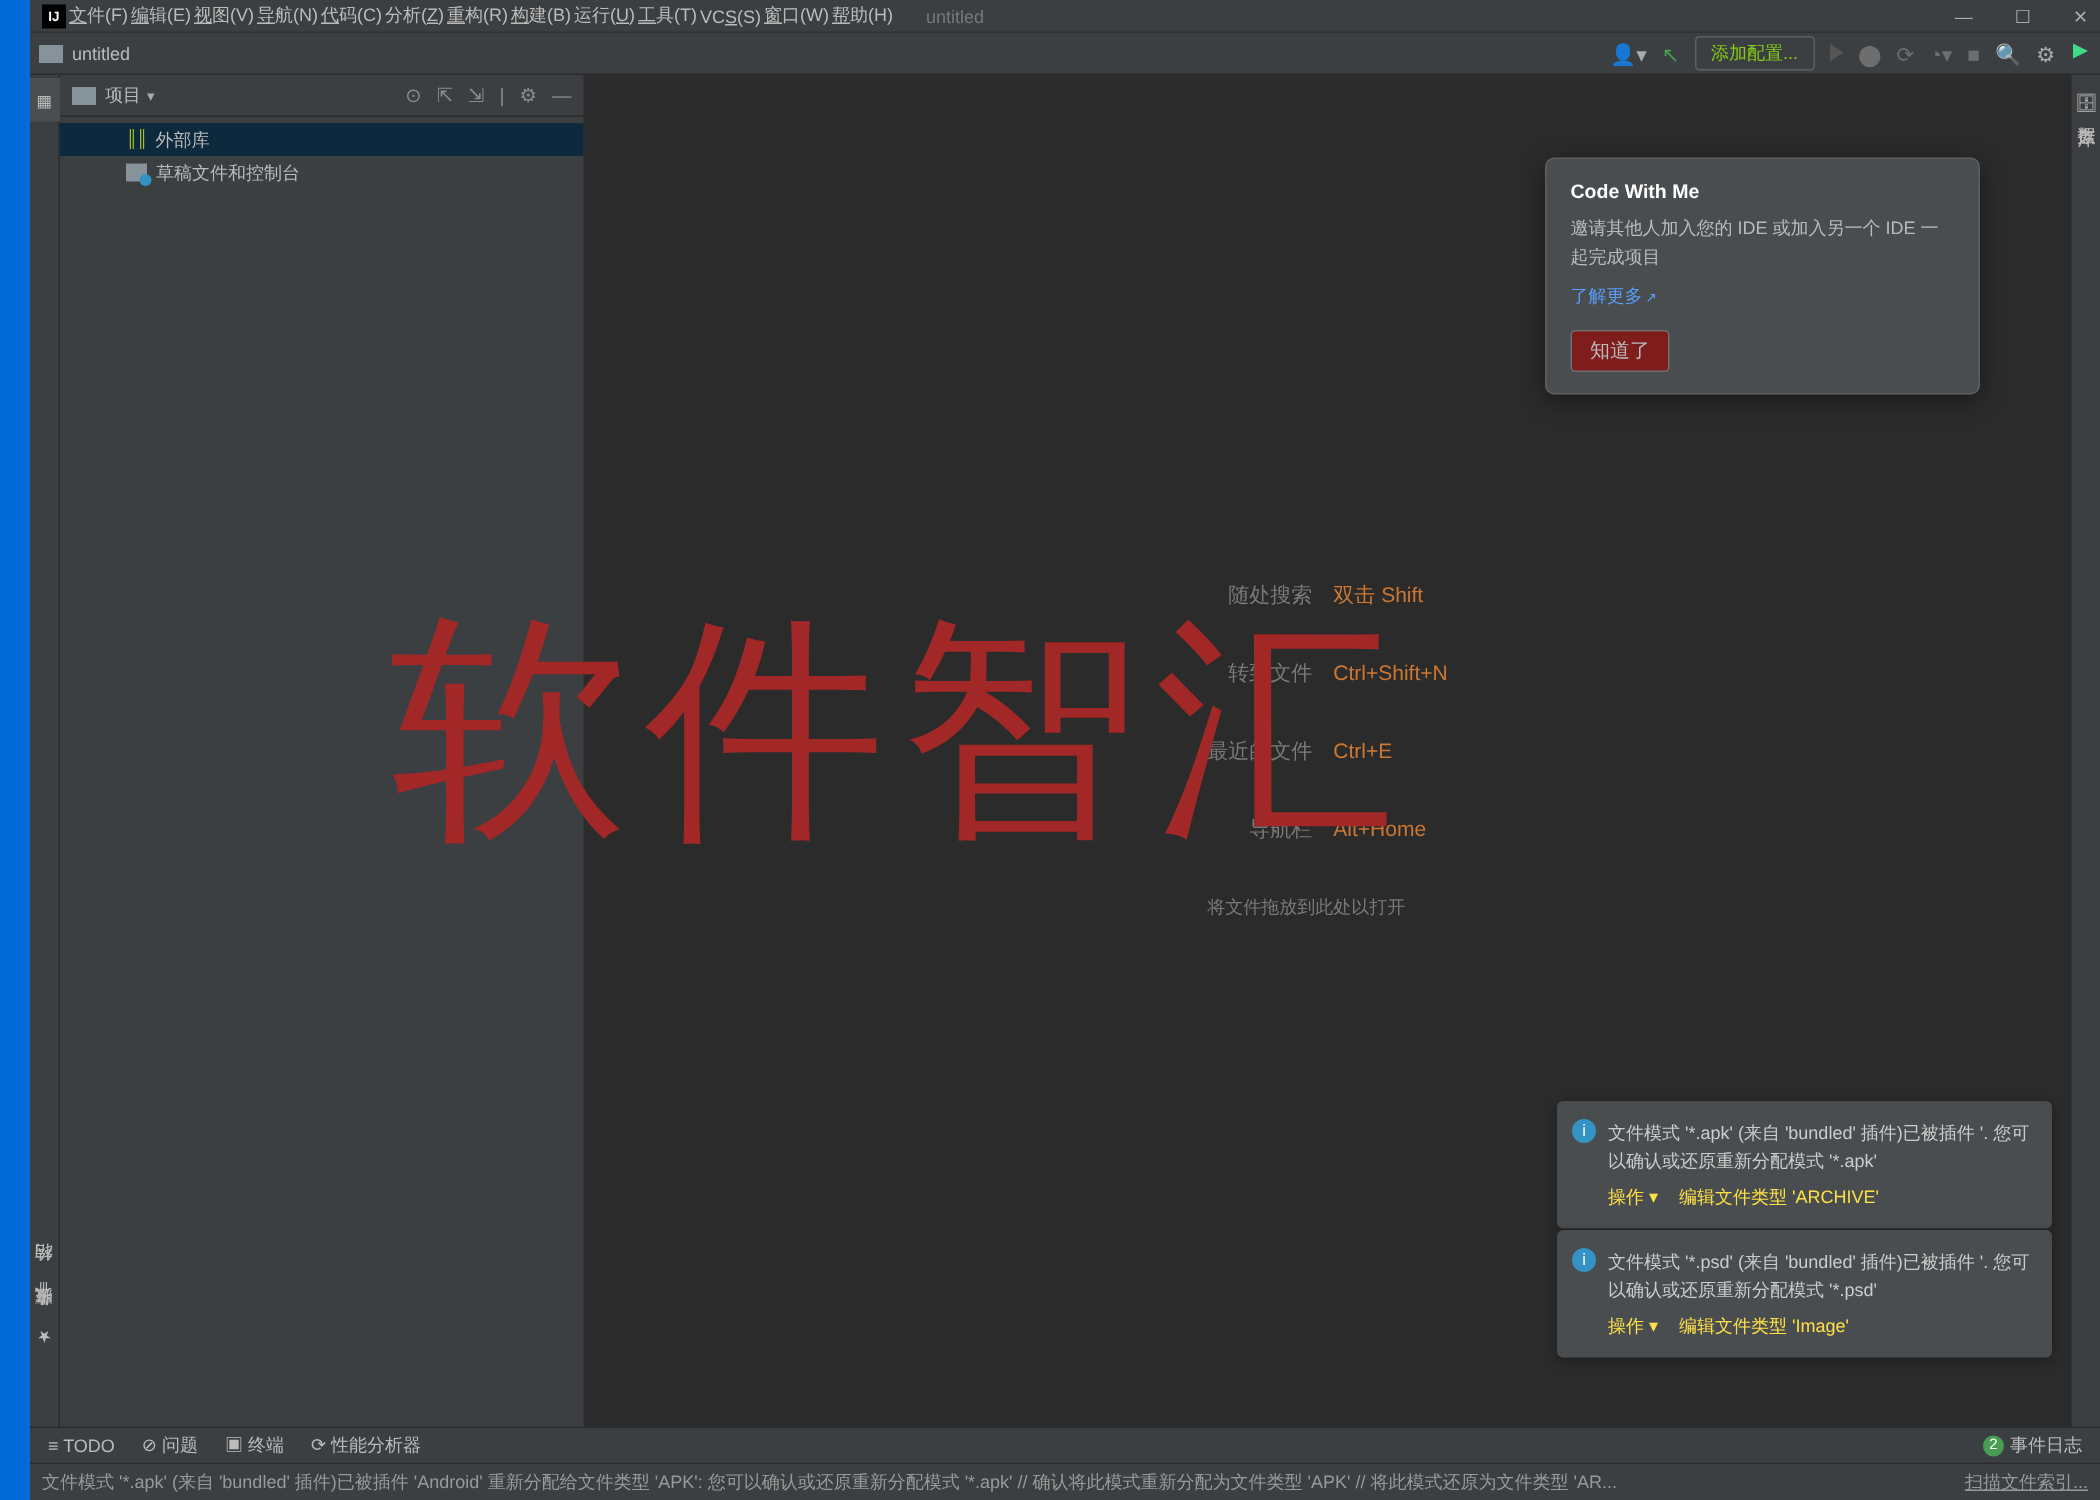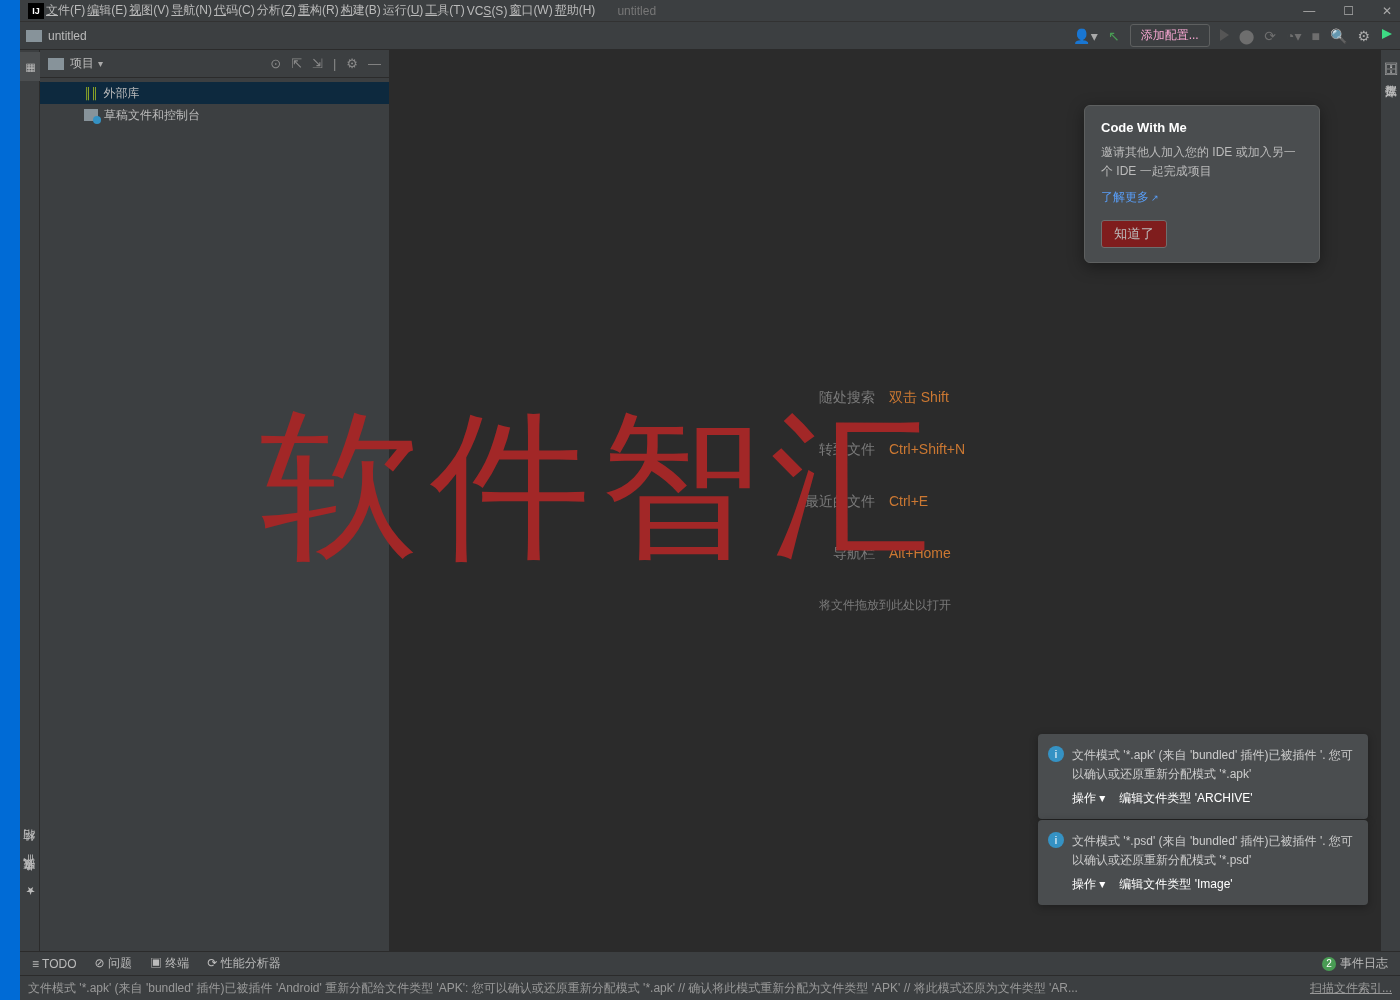--- a/index.html
+++ b/index.html
@@ -9,21 +9,21 @@
 .menubar .logo { width:16px; height:16px; background:#000; color:#fff; font-weight:bold; font-size:9px; display:flex; align-items:center; justify-content:center; }
 .menubar .menu { color:#bbb; cursor:pointer; }
 .menubar .menu .ul { text-decoration:underline; }
 .menubar .title { color:#777; margin-left:20px; }
 .menubar .winctl { margin-left:auto; display:flex; gap:28px; color:#aaa; }
 .navbar { height:28px; background:#3c3f41; border-bottom:1px solid #2b2b2b; display:flex; align-items:center; padding:0 6px; }
 .navbar .folder { width:16px; height:12px; background:#87939a; margin-right:6px; }
 .navbar .crumb { color:#bbb; }
 .navbar .right { margin-left:auto; display:flex; align-items:center; gap:10px; }
 .navbar .iconbtn { color:#aaa; cursor:pointer; font-size:14px; }
-.navbar .config { background:#3c3f41; border:1px solid #5e6060; border-radius:3px; padding:2px 10px; color:#f9a8d4; }
+.navbar .config { background:#3c3f41; border:1px solid #5e6060; border-radius:3px; padding:2px 10px; color:#84cc16; }
 .navbar .grey { color:#6e6e6e; }
 .body { flex:1; display:flex; position:relative; overflow:hidden; }
 .gutter-left { width:20px; background:#3c3f41; border-right:1px solid #2b2b2b; display:flex; flex-direction:column; align-items:center; padding-top:2px; }
 .gutter-left .vtab { writing-mode:vertical-rl; transform:rotate(180deg); padding:6px 2px; color:#bbb; margin-bottom:4px; display:flex; align-items:center; gap:4px; }
 .gutter-left .vtab.active { background:#4b4e50; }
 .gutter-left .icon { font-size:11px; }
 .gutter-right { width:20px; background:#3c3f41; border-left:1px solid #2b2b2b; display:flex; flex-direction:column; align-items:center; padding-top:4px; }
 .gutter-right .vtab { writing-mode:vertical-rl; padding:6px 2px; color:#bbb; }
 .sidebar { width:350px; background:#3c3f41; border-right:1px solid #2b2b2b; display:flex; flex-direction:column; }
 .sidebar .head { height:28px; display:flex; align-items:center; padding:0 8px; border-bottom:1px solid #2b2b2b; }
@@ -34,34 +34,34 @@
 .sidebar .tree { padding:4px 0; }
 .sidebar .tree .row { height:22px; display:flex; align-items:center; padding-left:30px; gap:6px; }
 .libicon { color:#a8c023; font-size:11px; letter-spacing:-1px; }
 .scratch { width:14px; height:12px; background:#87939a; position:relative; }
 .scratch::after { content:""; position:absolute; right:-3px; bottom:-3px; width:8px; height:8px; border-radius:50%; background:#3592c4; }
 .editor { flex:1; background:#2b2b2b; position:relative; }
 .hints { position:absolute; left:50%; top:50%; transform:translate(-50%,-50%); display:flex; flex-direction:column; gap:34px; }
 .hints .line { display:flex; gap:14px; font-size:14px; }
 .hints .lbl { color:#7a7a7a; min-width:70px; text-align:right; }
 .hints .key { color:#cc7832; }
-.hints .single { color:#7a7a7a; text-align:center; }
-.popup { position:absolute; right:80px; top:55px; width:236px; background:#4a4d4f; border:1px solid #5e6060; border-radius:6px; padding:14px 16px; box-shadow:0 4px 16px rgba(0,0,0,0.4); }
+.hints .single { color:#7a7a7a; }
+.popup { position:absolute; right:80px; top:55px; width:290px; background:#4a4d4f; border:1px solid #5e6060; border-radius:6px; padding:14px 16px; box-shadow:0 4px 16px rgba(0,0,0,0.4); }
 .popup .title { color:#fff; font-weight:600; font-size:13px; margin-bottom:8px; }
 .popup .desc { color:#bbb; font-size:12px; line-height:1.6; margin-bottom:8px; }
 .popup .link { color:#589df6; font-size:12px; cursor:pointer;margin-top:40px; }
 .popup .link .ext { font-size:9px; margin-left:2px; }
 .popup .btn { margin-top:14px; padding:4px 12px; background:#7f1d1d; border:1px solid #6e6e6e; color:#bbb; border-radius:3px; cursor:pointer; }
 .notif { position:absolute; right:32px; width:330px; padding:12px; background:#4a4d4f; border-radius:4px; box-shadow:0 2px 8px rgba(0,0,0,0.3); font-size:12px; }
 .notif.n1 { bottom:132px; }
 .notif.n2 { bottom:46px; }
 .notif .icon { position:absolute; left:10px; top:12px; width:16px; height:16px; border-radius:50%; background:#3592c4; color:#fff; font-size:11px; display:flex; align-items:center; justify-content:center; }
 .notif .text { margin-left:22px; color:#ccc; line-height:1.6; }
 .notif .acts { margin-left:22px; margin-top:6px; display:flex; gap:14px; }
-.notif .acts span { color:#ffffff; cursor:pointer;text-align:center; }
+.notif .acts span { color:#fde047; cursor:pointer;text-align:center; }
 .bottombar { height:24px; background:#3c3f41; border-top:1px solid #2b2b2b; display:flex; align-items:center; padding:0 12px; gap:18px; color:#bbb; }
 .bottombar .item { display:flex; align-items:center; gap:4px; cursor:pointer; }
 .bottombar .spacer { margin-left:auto; }
 .bottombar .dot { width:14px; height:14px; border-radius:50%; background:#499c54; color:#fff; font-size:10px; display:flex; align-items:center; justify-content:center; }
 .status { height:22px; background:#3c3f41; border-top:1px solid #2b2b2b; display:flex; align-items:center; padding:12px 8px; color:#999; font-size:12px; white-space:nowrap; overflow:hidden; }
 .status .spacer { margin-left:auto; }
 .status .r { margin-left:16px;text-decoration:underline; }
 .watermark { position:absolute; left:260px; top:380px; font-size:160px; color:#a22727; font-family:Liberation Serif, serif; font-weight:500; pointer-events:none; z-index:50; letter-spacing:10px; }
 .desktop { position:absolute; left:0; top:0; width:20px; height:1000px; }
 .play { width:0; height:0; border-left:9px solid #499c54; border-top:6px solid transparent; border-bottom:6px solid transparent; display:inline-block; }

